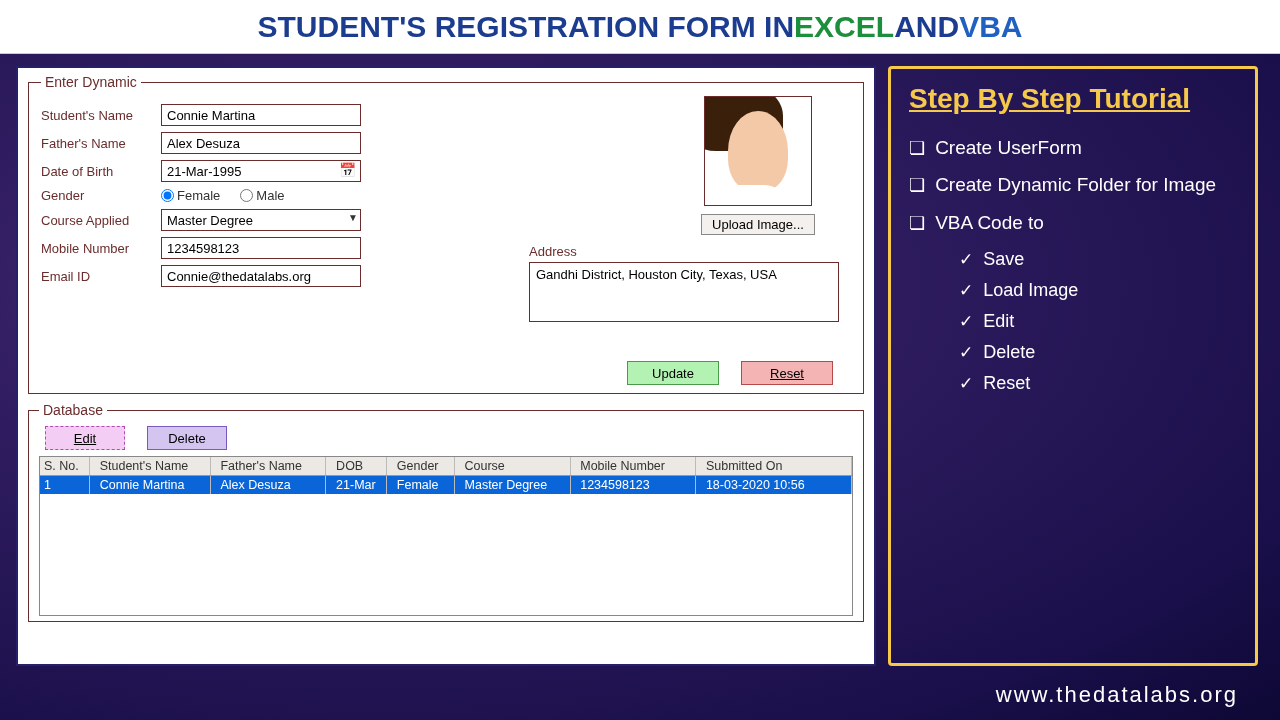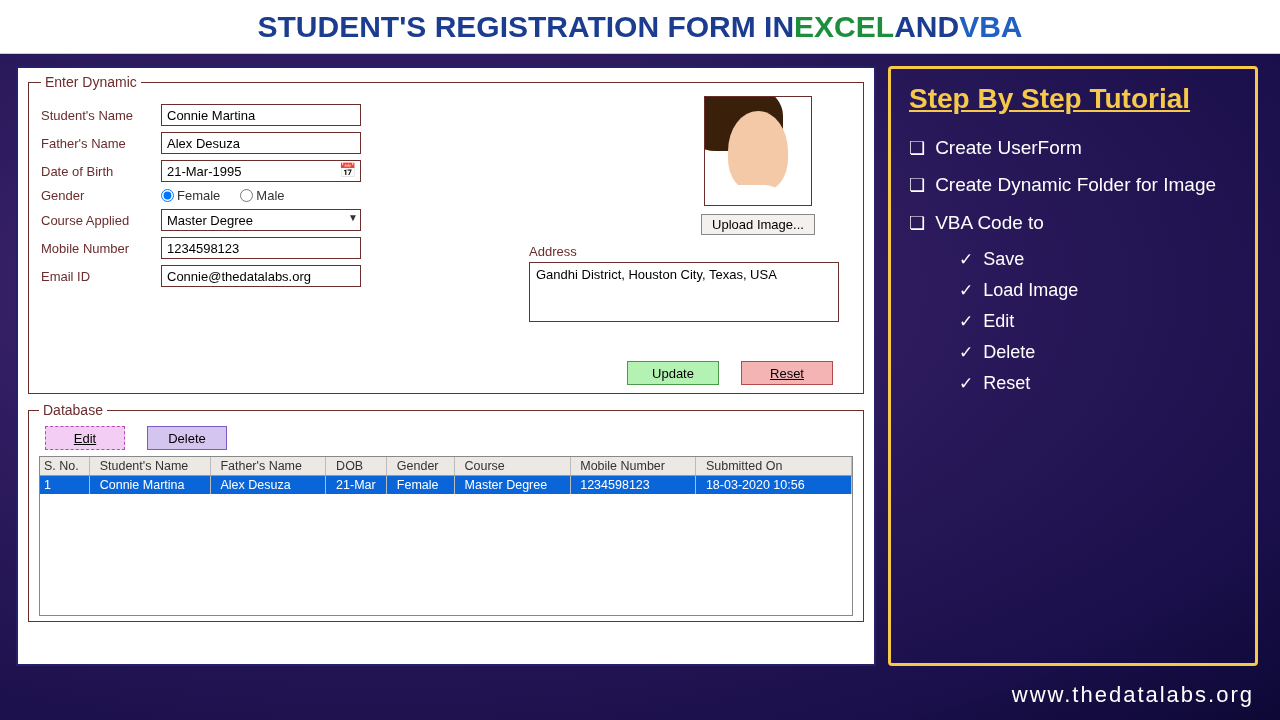--- a/index.html
+++ b/index.html
@@ -167,21 +167,21 @@
   }
   .sidebar li.box-item::before {
     content: "❏"; font-size:18px; line-height:1.3;
   }
   .sub { list-style:none; margin: 6px 0 0 50px; }
   .sub li {
     font-size: 18px; margin: 10px 0; display:flex; align-items:center; gap:10px;
   }
   .sub li::before { content:"✓"; font-size:17px; }
   .footer-url {
-    position:absolute; bottom: 12px; right: 26px;
+    position:absolute; bottom: 12px; right: 42px;
     color:#fff; font-size: 22px; letter-spacing: 2px;
   }
 </style>
 </head>
 <body>
 
 <div class="header">
   <span class="t1">STUDENT'S REGISTRATION FORM IN </span>
   <span class="t2">EXCEL</span>
   <span class="t3"> AND </span>

